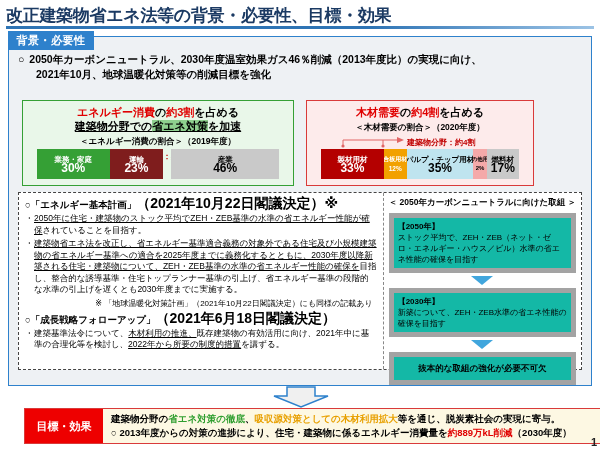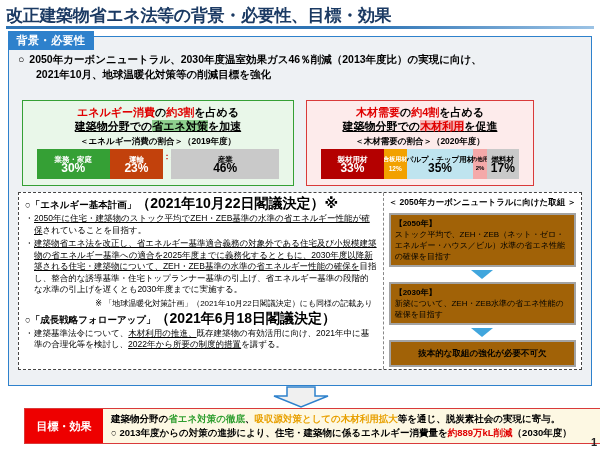--- a/index.html
+++ b/index.html
@@ -207,22 +207,22 @@
 
   
   .flow-head {
     text-align: center;
     font-size: 8.5px;
     font-weight: bold;
     margin-bottom: 4px;
     white-space: nowrap;
   }
   .flow-box {
-    border: 2px solid #a3a3a3;
-    background: #a16207;
+    border: 5px solid #a3a3a3;
+    background: #14b8a6;
     font-size: 8px;
     line-height: 11px;
     padding: 3px 4px;
     box-sizing: border-box;
   }
   .flow-box .fb-title { font-weight: bold; display: block; }
   .flow-box .fb-body  { display: block; }
   .flow-box.plain {
     text-align: center;
     font-weight: bold;
@@ -329,38 +329,35 @@
       <circle cx="44" cy="11" r="1.6" fill="#c00000"></circle>
     </svg>
     <span class="annot-text" style="left:100px; top:2px;">建築物分野：約3割</span>
   </div>
 
   <div class="bar">
     <div class="seg" style="width:31%; background:#35a035; color:#ffffff;">
       <span class="seg-name">業務・家庭</span>
       <span class="seg-val">30%</span>
     </div>
-    <div class="seg" style="width:23%; background:#c2410c; color:#ffffff;">
+    <div class="seg" style="width:23%; background:#7f1d1d; color:#ffffff;">
       <span class="seg-name">運輸</span>
       <span class="seg-val">23%</span>
     </div>
     <div class="seg" style="width:46%; background:#c9c9c9; color:#000000;margin-left:8px;">
       <span class="seg-name">産業</span>
       <span class="seg-val">46%</span>
     </div>
   </div>
 </div>
 
 <div class="stat-box stat-red">
   <div class="stat-head">
     <div>
       <span class="red">木材需要</span><span>の</span><span class="red">約4割</span><span>を占める</span>
-    </div>
-    <div class="u">
-      <span>建築物分野での</span><span class="hl-red red">木材利用</span><span>を促進</span>
     </div>
   </div>
   <div class="stat-sub">＜木材需要の割合＞（2020年度）</div>
 
   <div class="annot">
     <svg class="annot-svg" width="272" height="13">
       <path d="M36,11 L36,5 L90,5" stroke="#e06666" stroke-width="1" fill="none"></path>
       <path d="M76,11 L76,5" stroke="#e06666" stroke-width="1" fill="none"></path>
       <polygon points="90,2 97,5 90,8" fill="#e06666"></polygon>
       <circle cx="36" cy="11" r="1.6" fill="#e06666"></circle>

